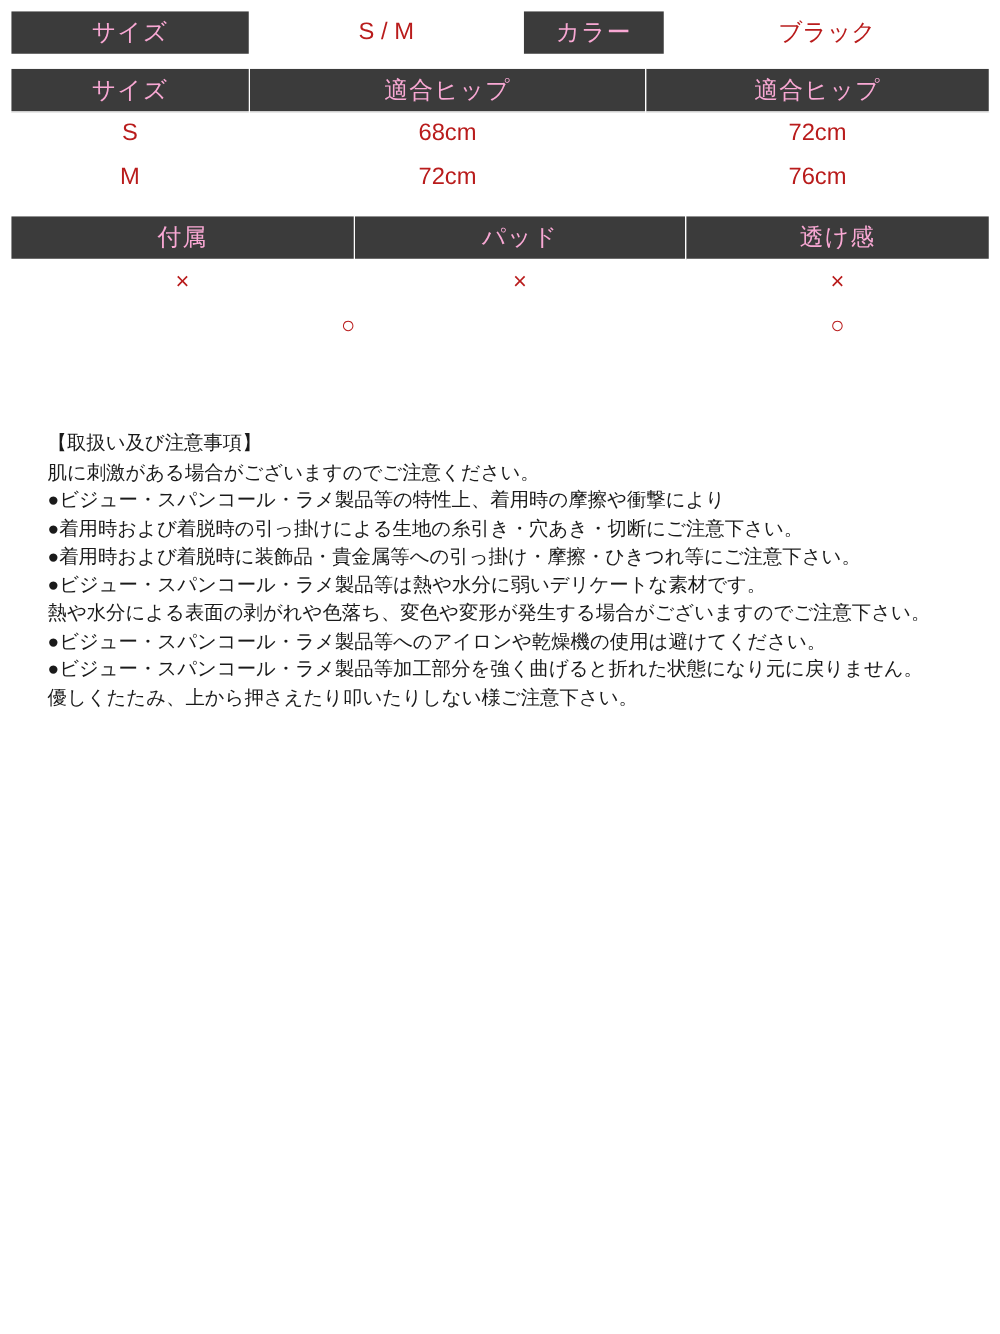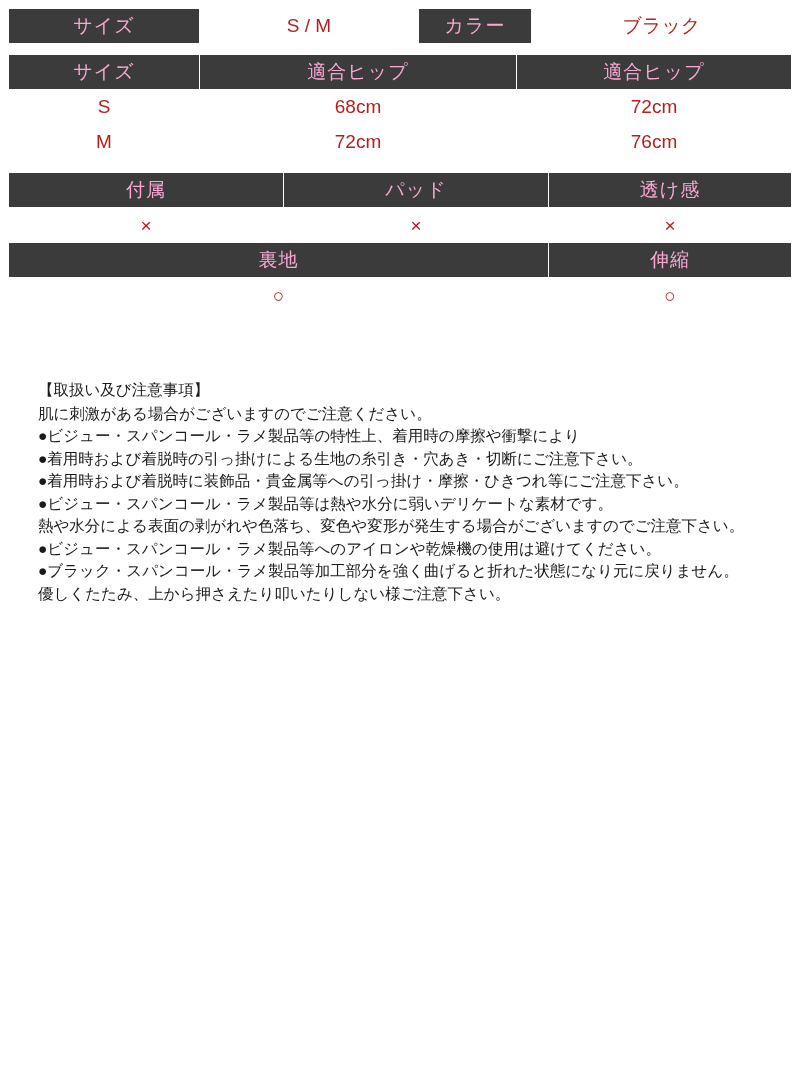--- a/index.html
+++ b/index.html
@@ -54,20 +54,21 @@
   .notes {
     margin-top: 66px;
     padding-left: 30px;
     font-size: 15.5px;
     line-height: 22.5px;
     color: #1a1a1a;
     letter-spacing: 0px;
   }
   .notes .line {
     white-space: nowrap;
+    font-family: Liberation Mono, monospace;
   }
   .notes .title {
     margin-bottom: 1px;
   }
 </style>
 </head>
 <body>
 
 <div class="page">
 
@@ -112,36 +113,32 @@
       <td class="hd" style="width:266px">付属</td>
       <td class="hd" style="width:256px">パッド</td>
       <td class="hd">透け感</td>
     </tr>
     <tr>
       <td class="mark">×</td>
       <td class="mark">×</td>
       <td class="mark">×</td>
     </tr>
     <tr>
-      <td class="hd" colspan="2">裏地</td>
-      <td class="hd">伸縮</td>
-    </tr>
-    <tr>
       <td class="mark" colspan="2">○</td>
       <td class="mark">○</td>
     </tr>
   </tbody>
     </table>
 
   <div class="notes">
     <div class="line title">【取扱い及び注意事項】</div>
     <div class="line">肌に刺激がある場合がございますのでご注意ください。</div>
     <div class="line">●ビジュー・スパンコール・ラメ製品等の特性上、着用時の摩擦や衝撃により</div>
     <div class="line">●着用時および着脱時の引っ掛けによる生地の糸引き・穴あき・切断にご注意下さい。</div>
     <div class="line">●着用時および着脱時に装飾品・貴金属等への引っ掛け・摩擦・ひきつれ等にご注意下さい。</div>
     <div class="line">●ビジュー・スパンコール・ラメ製品等は熱や水分に弱いデリケートな素材です。</div>
     <div class="line">熱や水分による表面の剥がれや色落ち、変色や変形が発生する場合がございますのでご注意下さい。</div>
     <div class="line">●ビジュー・スパンコール・ラメ製品等へのアイロンや乾燥機の使用は避けてください。</div>
-    <div class="line">●ブラック・スパンコール・ラメ製品等加工部分を強く曲げると折れた状態になり元に戻りません。</div>
+    <div class="line">●ビジュー・スパンコール・ラメ製品等加工部分を強く曲げると折れた状態になり元に戻りません。</div>
     <div class="line">優しくたたみ、上から押さえたり叩いたりしない様ご注意下さい。</div>
   </div>
 
 </div>
 
 </body></html>

